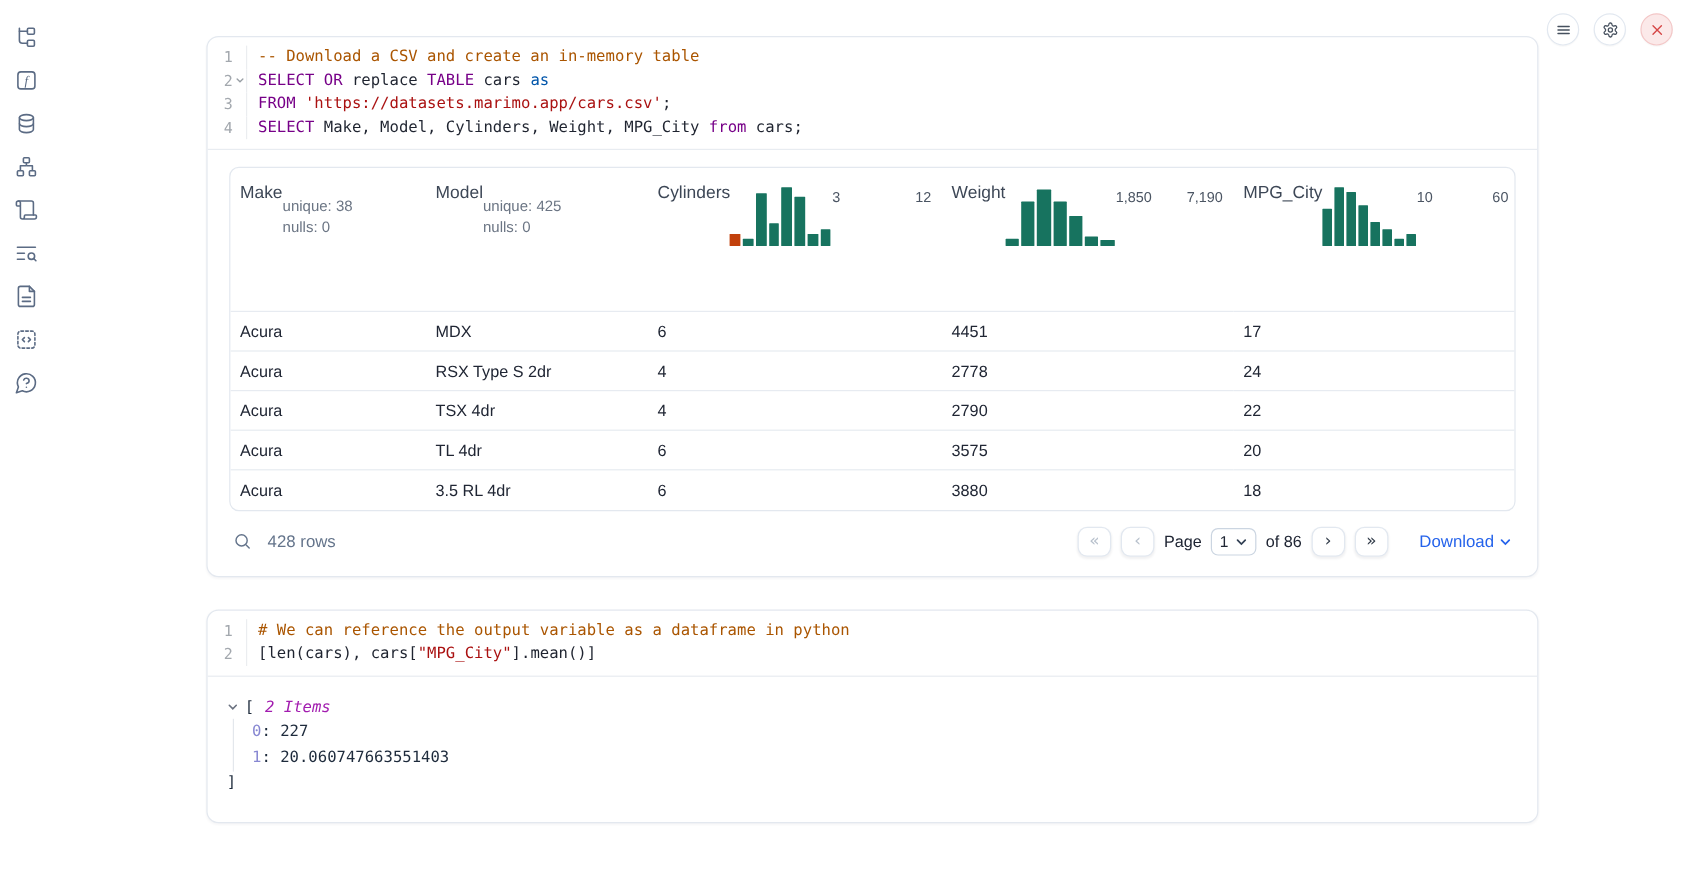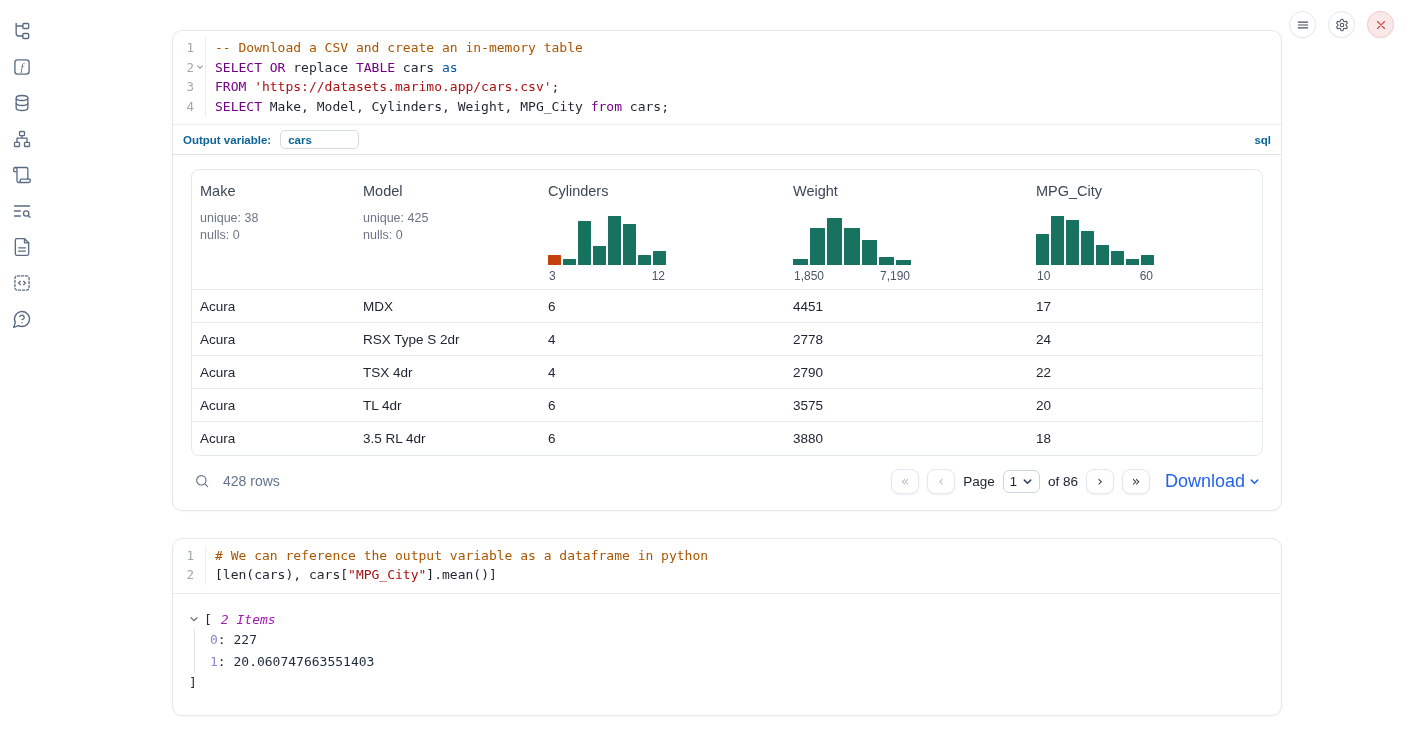--- a/index.html
+++ b/index.html
@@ -39,41 +39,41 @@
   .cell-footer { display:flex; align-items:center; height:30px; padding:0 10px; border-bottom:1px solid #dfe5ec; }
   .ov-label { font-size:11.5px; font-weight:bold; color:#0e6595; margin-right:9px; }
   .ov-input { width:79px; height:19px; border:1px solid #d2dbe5; border-radius:5px; font-family:"Liberation Sans",sans-serif; font-size:11.5px; font-weight:bold; color:#0e6595; padding:0 7px; outline:none; }
   .lang-badge { margin-left:auto; font-size:11.5px; font-weight:bold; color:#0e6595; }
 
   
   .output-area { padding:14px 18px 0; }
   .table-box { border:1px solid #e3e8ef; border-radius:8px; overflow:hidden; }
   table.data { width:100%; border-collapse:collapse; font-size:13.5px; color:#202634; table-layout:fixed; }
   table.data th { text-align:left; font-weight:normal; vertical-align:top; padding:13px 8px 6px 8px; }
-  .col-head { display:flex; flex-direction:column; height:100px; }
+  .col-head { display:flex; flex-direction:row; height:100px; }
   .col-name { font-size:14.5px; color:#3d4756; }
   .col-stats { margin-top:11px; font-size:12.5px; color:#6b7584; line-height:16.5px; }
   .col-spacer { flex:1; }
   .hist { display:flex; align-items:flex-end; gap:2px; height:52px; width:118px; }
   .hist .bar { flex:1; background:#17735f; border-radius:0.5px; }
   .hist .bar.orange { background:#c2410c; }
   .hist-axis { display:flex; justify-content:space-between; width:118px; font-size:12px; color:#4b5563; margin-top:4px; padding:0 1px; }
   table.data td { border-top:1px solid #e7ebf1; padding:0 8px; height:33px; }
 
   
   .table-footer { display:flex; align-items:center; padding:13px 3px 16px; }
   .rows-left { display:flex; align-items:center; gap:13px; color:#64748b; }
   .rows-left svg { width:16px; height:16px; }
   .rows-count { font-size:14px; }
   .pager { margin-left:auto; display:flex; align-items:center; gap:8px; }
   .nav-btn { width:28px; height:25px; border:1px solid #e2e8f0; border-radius:8px; background:#fff; display:flex; align-items:center; justify-content:center; font-size:14px; color:#313b49; cursor:pointer; box-shadow:0 1px 2px rgba(15,23,42,.06); font-family:"DejaVu Sans",sans-serif; }
   .nav-btn.disabled { color:#b7c0cc; cursor:default; }
   .page-label, .of-label { font-size:13.5px; color:#202634; }
   .page-select { display:flex; align-items:center; gap:5px; height:23px; border:1px solid #cbd5e1; border-radius:6px; padding:0 6px; font-size:13px; color:#202634; cursor:pointer; background:#fff; }
-  .download { margin-left:7px; display:flex; align-items:center; gap:4px; color:#2563eb; font-size:18px; cursor:pointer; }
+  .download { margin-left:18px; display:flex; align-items:center; gap:4px; color:#2563eb; font-size:14px; cursor:pointer; }
   .chev { width:11px; height:11px; }
 
   
   .py-output { padding:15px 16px 22px; font-family:"DejaVu Sans Mono","Liberation Mono",monospace; font-size:13px; color:#1e2b3c; }
   .tree-line1 { display:flex; align-items:center; gap:3px; height:20px; }
   .tree-toggle { width:12px; display:inline-flex; cursor:pointer; }
   .tree-items-label { color:#a21caf; font-style:italic; margin-left:6px; }
   .tree-body { margin-left:5px; border-left:1px solid #e3e7ec; padding-left:15px; }
   .tree-entry { height:22px; line-height:22px; }
   .tree-key { color:#8787d2; }
@@ -203,25 +203,20 @@
         </div>
         <div class="code-line">
           <span class="gutter">
             <span class="lnum">4</span>
             <span class="fold"></span>
           </span>
           <span class="code-text"><span class="tok-keyword">SELECT</span><span class="tok-plain"> Make, Model, Cylinders, Weight, MPG_City </span><span class="tok-keyword">from</span><span class="tok-plain"> cars;</span></span>
         </div>
       </div>
 
-    <div class="cell-footer">
-      <span class="ov-label">Output variable:</span>
-      <input class="ov-input" value="cars" style="">
-      <span class="lang-badge">sql</span>
-    </div>
 
     <div class="output-area">
       <div class="table-box">
         <table class="data">
           <colgroup>
               <col style="width:163px">
               <col style="width:185px">
               <col style="width:245px">
               <col style="width:243px">
               <col style="width:238px">

